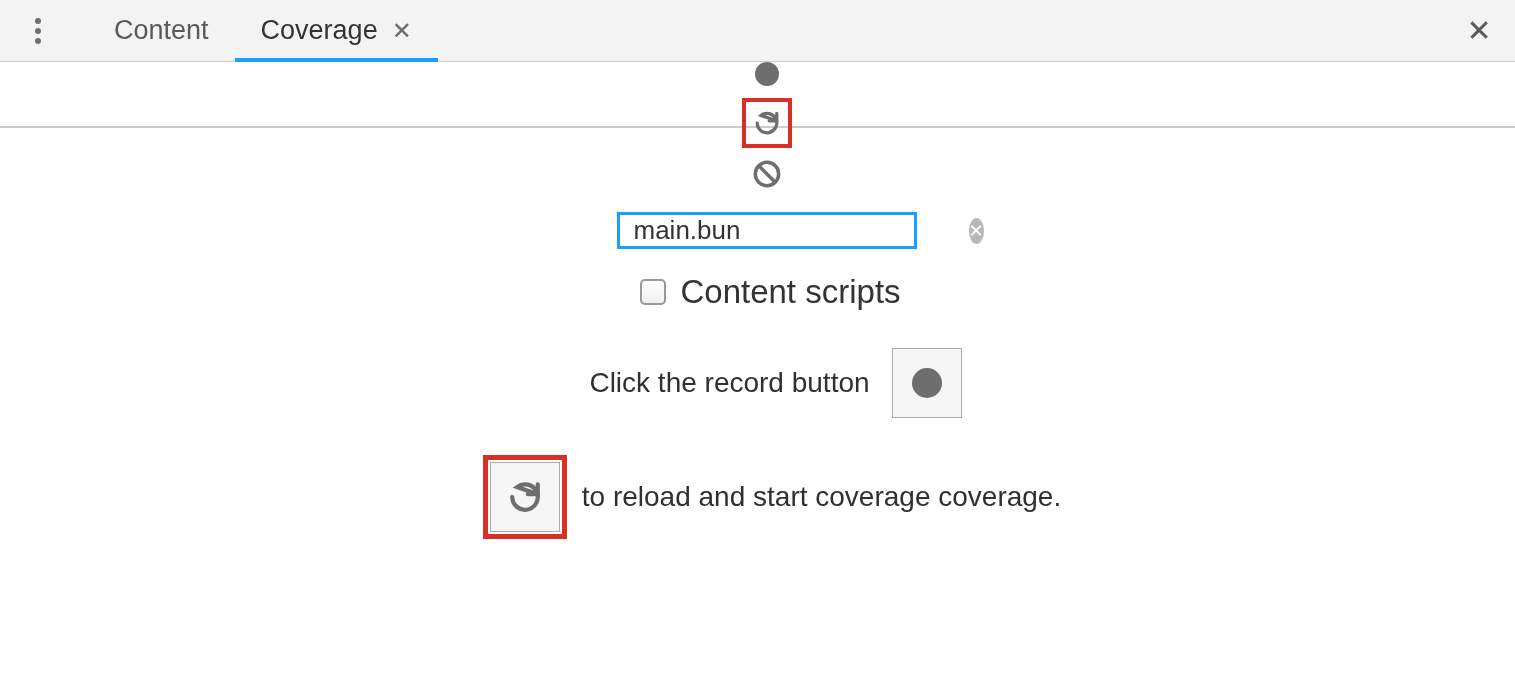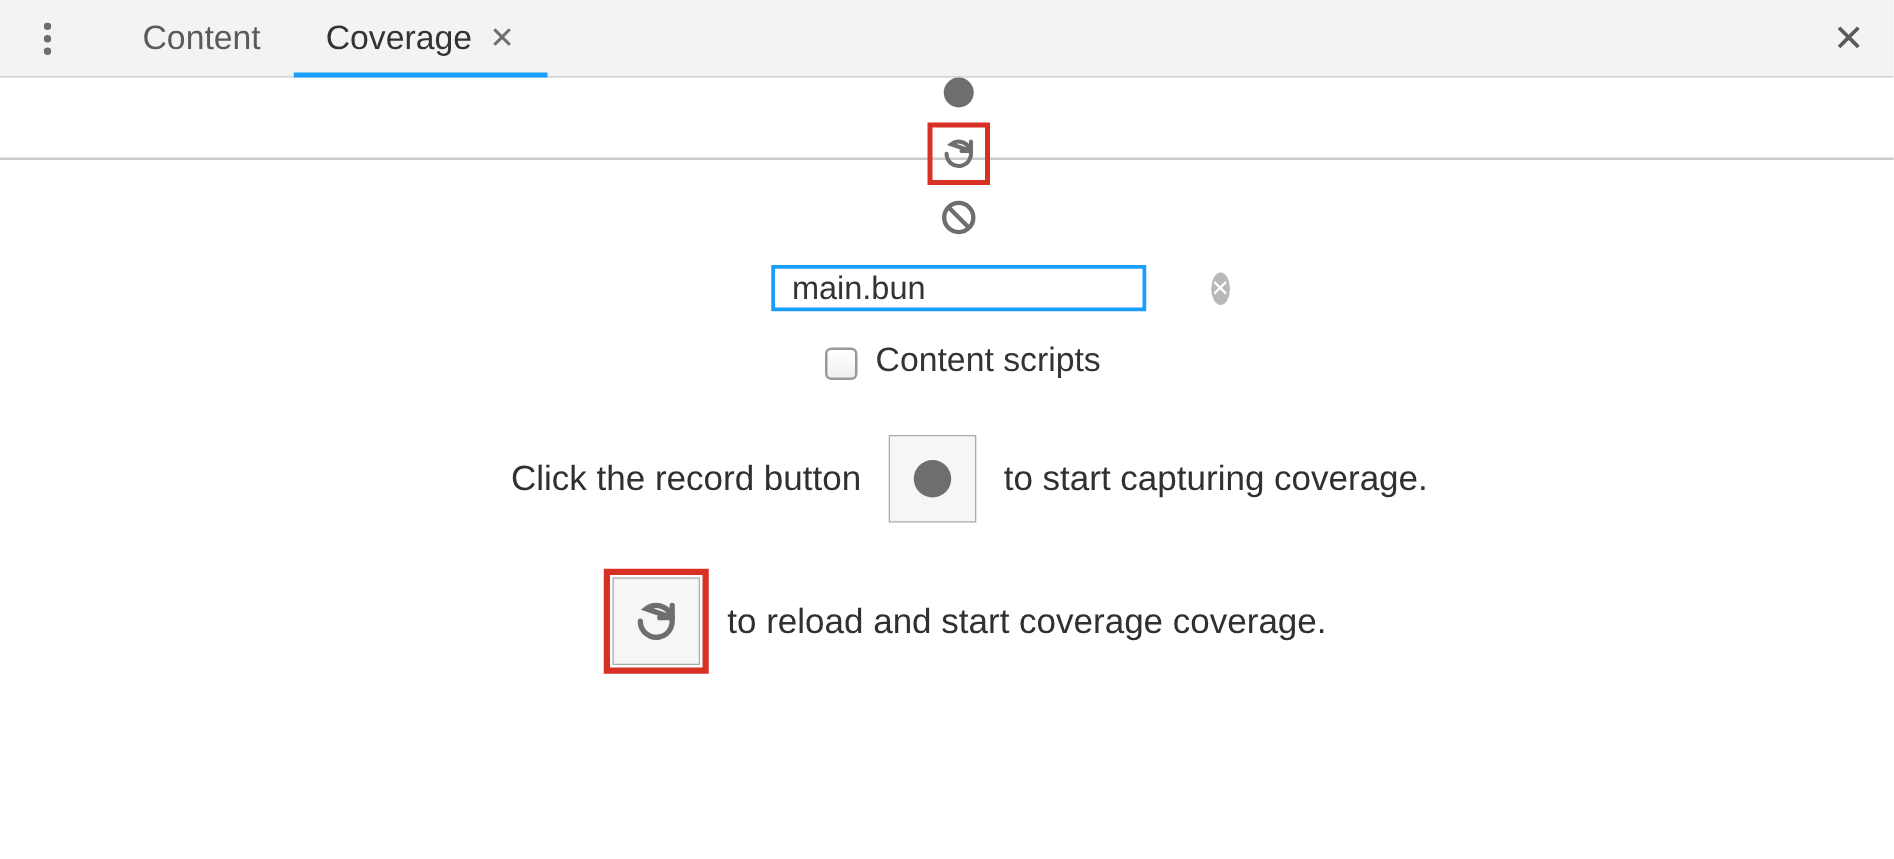--- a/index.html
+++ b/index.html
@@ -104,23 +104,23 @@
     .searchbox input::placeholder{ color:#9e9e9e; }
     .clear-circle{
       width:26px;height:26px;border-radius:50%;
       background:#b8b8b8;
       color:#fff;
       display:flex;align-items:center;justify-content:center;
       font-size:18px;
       line-height:1;
     }
     .chk{
-      display:flex;align-items:flex-end;gap:14px;
+      display:flex;align-items:center;gap:14px;
       margin-left:8px;
-      font-size:27px;
+      font-size:33px;
       color:#333;
     }
     .chkbox{
       width:26px;height:26px;
       border:2px solid #999;
       border-radius:5px;
       background:linear-gradient(#fff,#f0f0f0);
     }
 
     
@@ -208,21 +208,20 @@
     <span>Content scripts</span>
   </label>
 </div>
 
 <div class="content">
   <div class="hintline">
     <span>Click the record button</span>
     <span class="inline-btn">
       <span class="inline-dot"></span>
     </span>
-    <span>to start capturing coverage.</span>
   </div>
   <div class="hintline">
     <span class="inline-btn red-outline">
       <svg class="reload-glyph" width="34" height="34" viewBox="0 0 24 24" fill="none" stroke="#6e6e6e" stroke-width="3" stroke-linecap="round">
         <path d="M21 3 v7 h-7"></path>
         <path d="M3 12 a9 9 0 1 0 3.4 -7 L21 10"></path>
       </svg>
     </span>
     <span>to reload and start coverage coverage.</span>
   </div>

